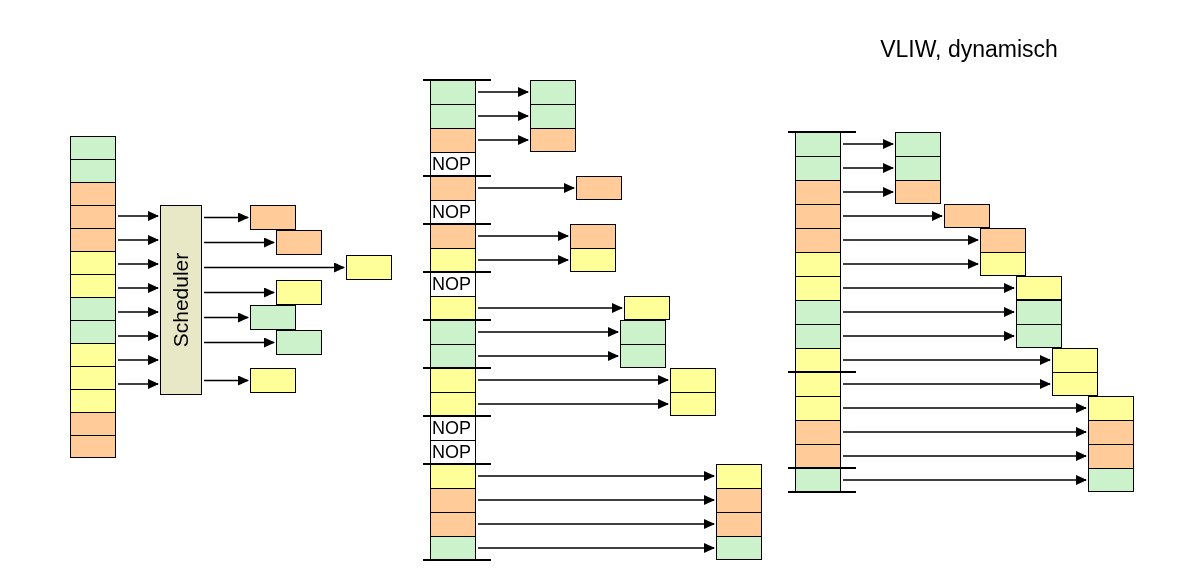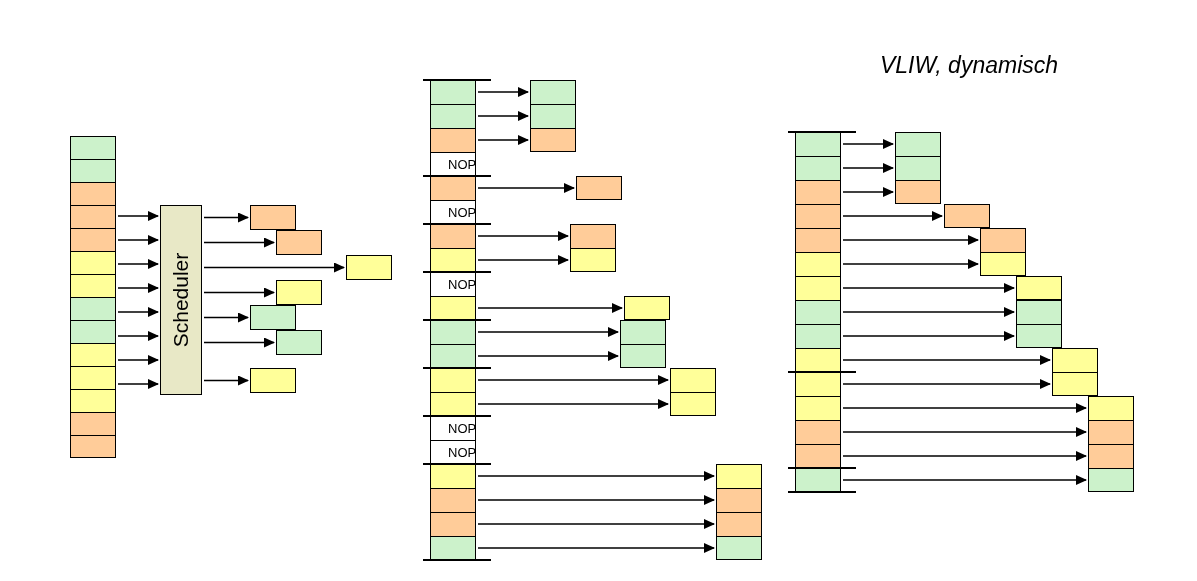--- a/index.html
+++ b/index.html
@@ -2,32 +2,32 @@
 <html><head>
 <meta charset="utf-8">
 <style>
   * { margin:0; padding:0; box-sizing:border-box; }
   html,body { background:#ffffff; }
   body { font-family:"Liberation Sans", sans-serif; }
   #diagram { position:relative; width:1197px; height:581px; background:#ffffff; overflow:hidden; }
   .title { position:absolute; transform:translateX(-50%); font-size:23px; color:#000; white-space:nowrap; }
   .ibox { position:absolute; border:1px solid #000; }
   .ibox.nb { border-bottom:none; }
-  .nopcell { font-size:13px; color:#000; display:flex; align-items:center; padding-left:17px; background:#fff; }
+  .nopcell { font-size:18px; color:#000; display:flex; align-items:center; padding-left:1px; background:#fff; }
   #scheduler { position:absolute; border:1px solid #000; display:flex; align-items:center; justify-content:center; }
   #scheduler span { transform:rotate(-90deg); font-size:21px; white-space:nowrap; color:#000; }
   .sep { position:absolute; height:2px; background:#000; z-index:5; }
   #arrow-layer { position:absolute; left:0; top:0; z-index:6; pointer-events:none; }
 </style>
 </head>
 <body>
 
 <div id="diagram">
 
-  <div class="title" style="left:969px; top:52px;font-style:italic;">VLIW, dynamisch</div>
+  <div class="title" style="left:969px; top:36px;">VLIW, dynamisch</div>
 
   <div id="scheduler" style="left: 160px; top: 205px; width: 42px; height: 190px; background: rgb(232, 232, 198);">
     <span>Scheduler</span>
   </div>
 
   <svg id="arrow-layer" width="1197" height="581">
     <defs>
       <marker id="ah" markerWidth="11" markerHeight="10" refX="10" refY="5" orient="auto" markerUnits="userSpaceOnUse">
         <path d="M0,0 L11,5 L0,10 z" fill="#000"></path>
       </marker>

